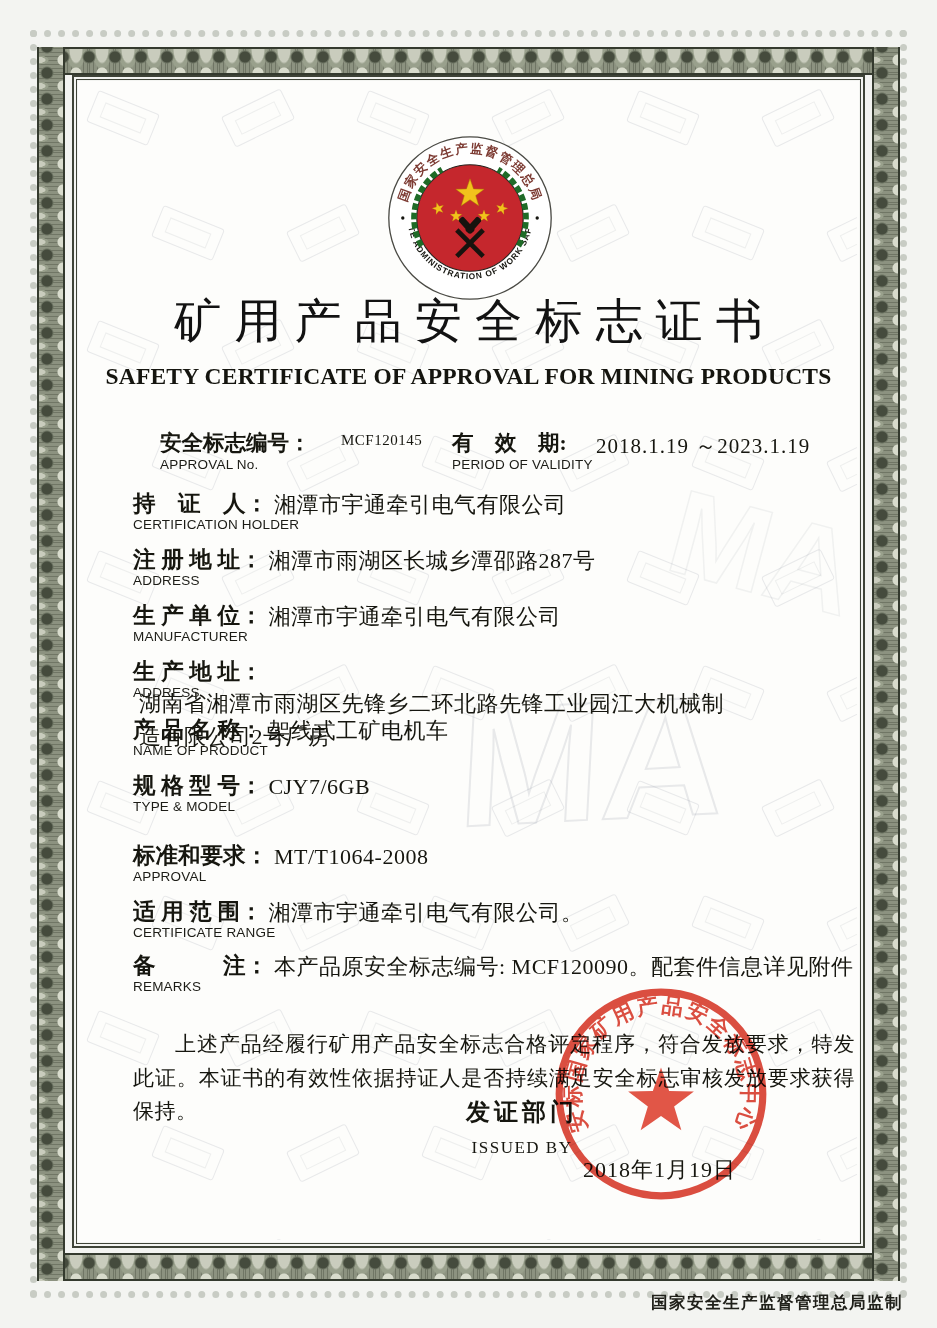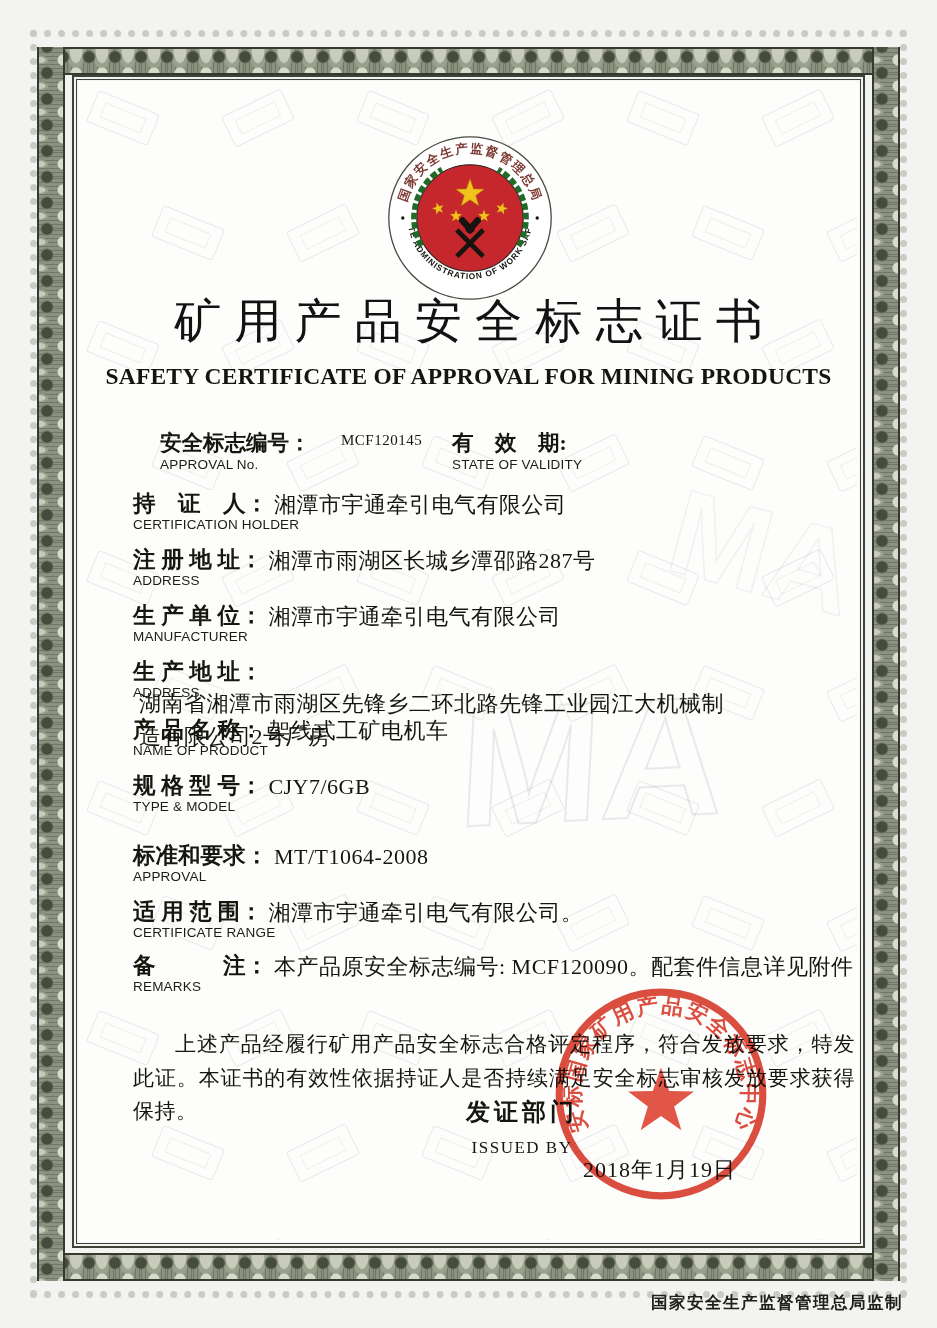--- a/index.html
+++ b/index.html
@@ -212,21 +212,22 @@
 </svg>
 
 <h1 class="title-zh">矿用产品安全标志证书</h1>
 <div class="title-en">SAFETY CERTIFICATE OF APPROVAL FOR MINING PRODUCTS</div>
 
 <div class="apr-row">
   <span class="apr-label">安全标志编号：</span>
   <div class="caption apr-caption">APPROVAL No.</div>
   <span class="apr-number">MCF120145</span>
   <span class="val-label">有　效　期:</span>
-  <div class="caption val-caption">STATE OF VALIDITY</div>
+  <div class="caption val-caption">PERIOD OF VALIDITY</div>
+  <span class="val-value">2018.1.19 ～2023.1.19</span>
 </div>
 
 <div class="field-row" style="top:488px">
   <span class="zh-label">持　证　人：</span><span class="field-value">湘潭市宇通牵引电气有限公司</span>
   <div class="caption field-caption">CERTIFICATION HOLDER</div>
 </div>
 <div class="field-row" style="top:544px">
   <span class="zh-label">注 册 地 址：</span><span class="field-value">湘潭市雨湖区长城乡潭邵路287号</span>
   <div class="caption field-caption">ADDRESS</div>
 </div>

